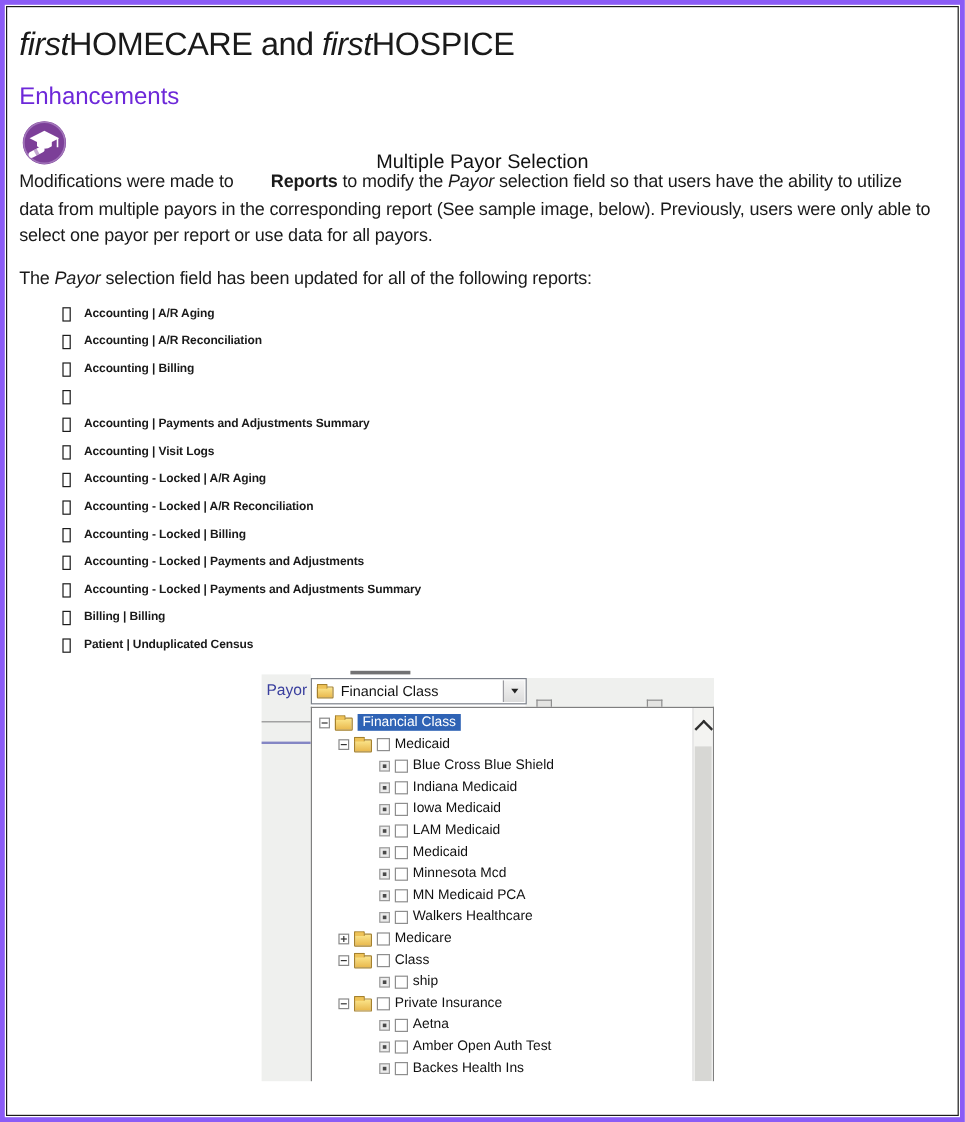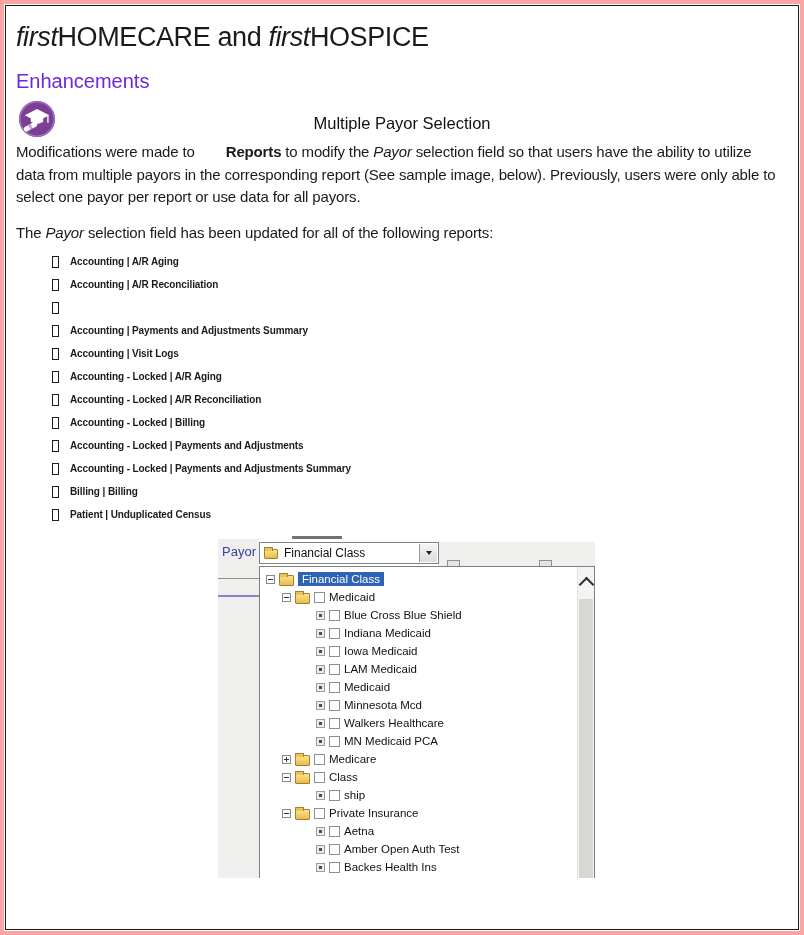--- a/index.html
+++ b/index.html
@@ -1,27 +1,27 @@
 <!DOCTYPE html>
 <html><head>
 <meta charset="utf-8">
 <style>
   html,body{margin:0;padding:0;width:804px;height:935px;background:#fff;overflow:hidden;
     font-family:"Liberation Sans",sans-serif;color:#1a1a1a;}
-  .frame{position:absolute;inset:0;border:4px solid #fca5a5;box-sizing:border-box;}
+  .frame{position:absolute;inset:0;border:4px solid #8b5cf6;box-sizing:border-box;}
   .frame-inner{position:absolute;inset:1px;border:1px solid #1b1b1b;box-sizing:border-box;}
   .content{position:absolute;inset:0;padding:0 10px 0 10px;box-sizing:border-box;}
 
   .doc-title{margin:14px 0 0 0;font-size:27px;font-weight:400;letter-spacing:-0.4px;line-height:34px;}
   .doc-title .it{font-style:italic;}
   .section-h{margin:14px 0 0 0;font-size:20px;font-weight:400;color:#6d28d9;line-height:26px;}
 
   .icon-row{position:relative;margin-top:5px;height:40px;}
   .edu-icon{position:absolute;left:2px;top:1px;width:38px;height:38px;}
-  .feature-h{position:absolute;left:0;right:0;top:4px;text-align:center;font-size:16.5px;line-height:40px;color:#111;}
+  .feature-h{position:absolute;left:0;right:0;top:16px;text-align:center;font-size:16.5px;line-height:40px;color:#111;}
 
   .para{margin:2px 0 0 0;font-size:15px;line-height:22.5px;letter-spacing:-0.15px;max-width:762px;}
   .para.second{margin-top:13px;}
   .para b{font-weight:700;padding-left:27px;}
   .para .it{font-style:italic;}
 
   .reports{list-style:none;margin:6px 0 0 0;padding:0 0 0 36px;}
   .reports li{display:flex;align-items:center;gap:11px;height:23px;font-size:10px;font-weight:700;letter-spacing:-0.1px;}
   .bullet{flex:none;width:7px;height:12px;border:1.5px solid #1c1c1c;box-sizing:border-box;}
 
@@ -103,20 +103,24 @@
       <li>
             <span class="bullet"></span>
             <span>Accounting | A/R Aging</span>
           </li>
       <li>
             <span class="bullet"></span>
             <span>Accounting | A/R Reconciliation</span>
           </li>
       <li>
             <span class="bullet"></span>
+            <span>Accounting | Billing</span>
+          </li>
+      <li>
+            <span class="bullet"></span>
           </li>
       <li>
             <span class="bullet"></span>
             <span>Accounting | Payments and Adjustments Summary</span>
           </li>
       <li>
             <span class="bullet"></span>
             <span>Accounting | Visit Logs</span>
           </li>
       <li>
@@ -207,26 +211,26 @@
                 <span class="tlabel">Medicaid</span>
               </div>
           <div class="trow lvl2">
                 <span class="tglyph dot"></span>
                 <span class="cbox"></span>
                 <span class="tlabel">Minnesota Mcd</span>
               </div>
           <div class="trow lvl2">
                 <span class="tglyph dot"></span>
                 <span class="cbox"></span>
+                <span class="tlabel">MN Medicaid PCA</span>
+              </div>
+          <div class="trow lvl2">
+                <span class="tglyph dot"></span>
+                <span class="cbox"></span>
                 <span class="tlabel">Walkers Healthcare</span>
-              </div>
-          <div class="trow lvl2">
-                <span class="tglyph dot"></span>
-                <span class="cbox"></span>
-                <span class="tlabel">MN Medicaid PCA</span>
               </div>
           <div class="trow lvl1">
                 <span class="tglyph plus"></span>
                 <span class="folder"></span>
                 <span class="cbox"></span>
                 <span class="tlabel">Medicare</span>
               </div>
           <div class="trow lvl1">
                 <span class="tglyph minus"></span>
                 <span class="folder"></span>

